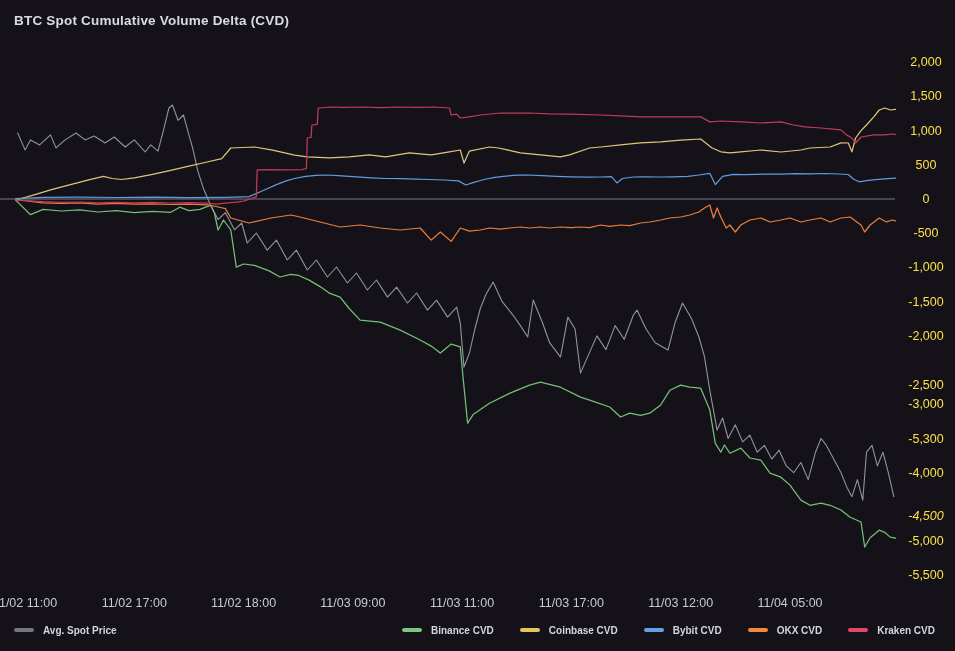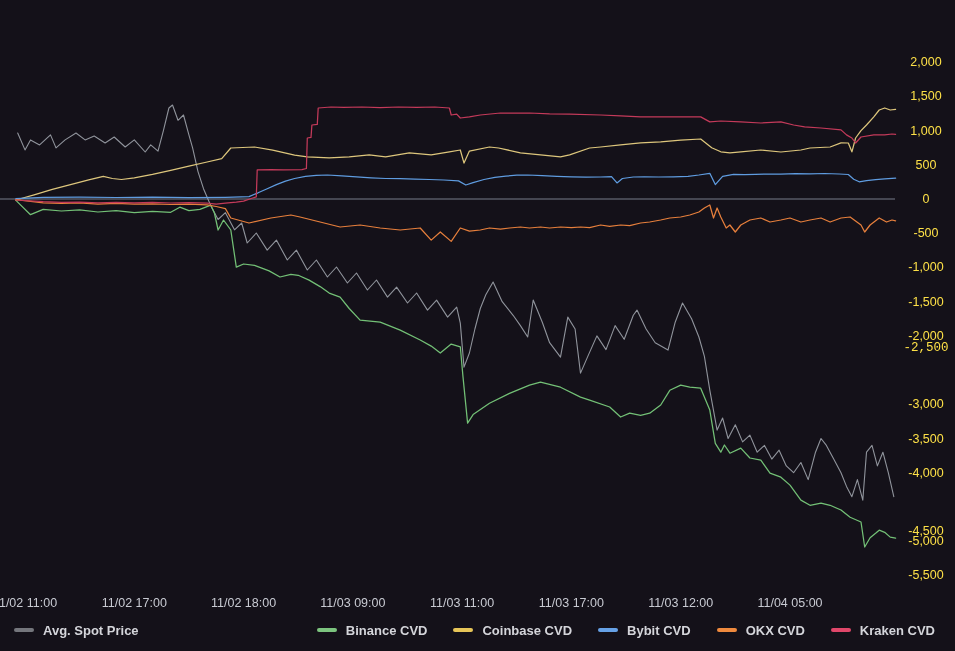--- a/index.html
+++ b/index.html
@@ -22,50 +22,51 @@
     font-size:12.5px;font-weight:500;color:#c8cad2;white-space:nowrap;
   }
   .legend{
     position:absolute;left:0;right:0;top:616px;height:28px;
     display:flex;justify-content:space-between;align-items:center;
     padding:0 20px 0 14px;
   }
   .legend-group{display:flex;align-items:center;gap:26px;}
   .legend-item{display:flex;align-items:center;gap:9px;cursor:pointer;}
   .swatch{width:20px;height:4.5px;border-radius:3px;flex:none;}
-  .legend-label{font-size:13px;font-weight:600;color:#d4d5da;white-space:nowrap;}
+  .legend-label{font-size:10px;font-weight:600;color:#d4d5da;white-space:nowrap;}
 </style>
 </head>
 <body>
 
 <div class="stage">
+  <div class="chart-title">BTC Spot Cumulative Volume Delta (CVD)</div>
   <svg class="plot" id="plot" width="955" height="651" viewBox="0 0 955 651">
       <line x1="0" x2="895" y1="199" y2="199" stroke="#565964" stroke-width="1.5"></line>
       <polyline points="17.7,133 25,149.9 30.5,139.9 39.6,144.9 50.5,134.9 56,147.9 65.1,139.9 76,133 85.1,139.9 94.2,136 105.1,143 114.2,137 125.2,147 134.3,139.9 145.2,152 150.7,144.9 158,151.1 163.4,130.6 168.9,108 172.5,105 178,120.3 183.5,115 188.9,134.9 192.6,147.9 198,171.6 203.5,188.7 210.8,205.8 218.1,219.5 225.4,212.7 234.5,229.8 241.7,223 247.2,243 256.3,233 267.2,250.1 276.4,240.1 287.3,260 296.4,250.1 307.3,270 316.4,260 327.4,277 336.5,267 347.4,283 356.5,273 367.4,290 376.5,280 387.5,297.1 396.6,287.1 407.5,303 416.6,293 427.5,310.1 436.6,300.1 447.6,317.1 456.7,307.1 460.3,323.1 464,367.1 469.4,353 474.9,329 480.3,308.5 485.8,294.8 493.1,282 502.2,301.7 513.1,315.3 520.4,325.6 527.7,337 533.2,300 542.3,322.2 549.6,342.7 560.5,357.1 567.8,317.1 575.1,329 580.5,373.1 587.8,356.4 596.9,335.9 606,349.6 615.1,325.6 624.2,339.3 633.3,315.3 637,310.1 646.1,329 655.2,342.7 668,350.1 675.2,322.2 682.5,303 691.6,318.8 698.9,337 704.4,356.4 709.8,390.1 717.1,430.1 722.6,418 728.1,438.5 735.3,424.8 742.6,441.9 749.9,435.1 757.2,452.2 764.5,445.4 771.8,459.1 779.1,450.2 786.3,465.9 793.6,472.7 800.9,462.5 808.2,479.6 815.5,452.2 821,438.5 826.4,445.4 833.7,459.1 841,472.7 846.5,486.4 851.9,496.7 857.4,479.6 862.8,500.1 866.5,452.2 872,445.4 877.4,465.9 882.9,452.2 888.3,472.7 893.8,496.7" fill="none" stroke="#90949c" stroke-width="1.1" stroke-linejoin="round" stroke-linecap="round"></polyline>
       <polyline points="15.9,200.4 30.5,214.7 43.2,209.3 61.4,211 79.6,209.9 97.9,212 116.1,210.6 134.3,212.7 152.5,211.3 170.7,212.3 179.8,207.2 188.9,210.6 199.9,209.3 210.8,205.2 214.4,213 218.1,230 223.5,220 230.8,230 236.3,267.1 243.6,264 254.5,265.4 261.8,268.1 269.1,270.9 280,277 290.9,274.3 298.2,275.3 309.1,280.1 320.1,286.6 329.2,293.1 340.1,297.2 349.2,308.5 360.1,320.1 380.2,322.2 400.2,330.1 420.2,340 431.2,346.1 440.3,353 451.2,344.1 460.3,346.8 463,376.9 467.6,423.1 473.1,414.6 489.5,403.3 509.5,393.4 529.5,385.1 540.5,382.1 560.5,387.2 580.5,397.1 589.6,400.2 609.7,407 620.6,417 629.7,413.2 640.6,415.3 649.7,413.2 660.7,405 669.8,390.3 680.7,385.1 689.8,387.2 700.7,388.2 709.8,410.1 715.3,443.3 720.8,452.2 724.4,445 729.9,453.2 740.8,448.1 749.9,458 760.8,460.1 770,473.1 780.9,477.2 790,485.1 800.9,500.1 810,505.3 821,503.2 830.1,505.3 841,510 850.1,517.2 861,522 864.7,547 870.1,537.8 875.6,533.3 879.2,530.2 884.7,532.3 890.2,537.1 895.6,538.1" fill="none" stroke="#73c076" stroke-width="1.25" stroke-linejoin="round" stroke-linecap="round"></polyline>
       <polyline points="15.9,200 34.1,194.9 52.3,189.4 70.5,184.6 88.7,179.8 103.3,176.4 112.4,178.5 121.5,179.5 134.3,177.8 152.5,174.4 170.7,170.3 188.9,166.2 207.1,162 221.7,158.6 230.8,148 254.5,147 272.7,150.1 294.6,155.2 307.3,156.9 329.2,157.9 349.2,156.9 369.2,154.9 385.6,156.9 409.3,152.8 431.2,154.9 449.4,151.8 460.3,150 464,163.1 469.4,151.1 489.5,147 498.6,148 520.4,152.8 540.5,154.9 560.5,156.9 569.6,154.9 589.6,148 600.6,147 620.6,144.9 640.6,142.9 660.7,141.9 680.7,140.1 700.7,139 711.7,147.7 720.8,151.8 729.9,152.8 740.8,151.8 760.8,150 780.9,152 800.9,150 810,148 830.1,147 841,142.9 848.3,143 851.9,151.8 855.6,138 861,130.6 866.5,125 873.8,116.9 879.2,110 884.7,108 890.2,110 895.6,109.3" fill="none" stroke="#ddc67c" stroke-width="1.25" stroke-linejoin="round" stroke-linecap="round"></polyline>
       <polyline points="15.9,198.7 43.2,197.3 79.6,197.1 116.1,197.5 152.5,197.1 188.9,197.6 225.4,197.3 249,196.6 258.1,192.8 267.2,188.7 276.4,184.6 285.5,181.2 294.6,178.5 305.5,176.4 316.4,175.4 327.4,175 341.9,175.9 356.5,176.8 371.1,177.8 385.6,178.5 400.2,178.6 414.8,179.2 429.4,179.5 443.9,180 458.5,180.9 465.8,185 473.1,182.6 484,179.5 494.9,177.4 505.8,176.1 516.8,175.2 527.7,175 542.3,175.6 556.8,176.3 571.4,176.8 586,177.2 600.6,177 611.5,176.6 617,182.9 622.4,178.5 633.3,177 644.3,176.8 658.8,177 673.4,176.8 688,176.4 698.9,175 709.8,173.3 715.3,184.6 722.6,176.4 733.5,174.4 744.5,174.7 755.4,174.4 766.3,174 780.9,174.2 795.5,173.7 810,173.8 824.6,173.5 839.2,174 848.3,174.5 853.7,179.2 859.2,181.8 866.5,180.7 875.6,179.7 884.7,178.8 895.6,178.1" fill="none" stroke="#5f9ce0" stroke-width="1.25" stroke-linejoin="round" stroke-linecap="round"></polyline>
       <polyline points="15.9,199.7 43.2,202.8 61.4,203.4 79.6,202.8 97.9,204.1 116.1,203.4 134.3,204.1 152.5,203.8 170.7,204.5 188.9,204.1 207.1,204.8 216.2,206.5 225.4,208.6 230.8,218 249,223 270.9,218 290.9,215 300,217 320.1,222 340.1,227 360.1,225 380.2,228 400.2,230 420.2,228 431.2,240.1 440.3,232 451.2,241.4 460.3,228 469.4,231.2 480.3,230 489.5,228 500.4,229.1 509.5,228 520.4,227 529.5,228 540.5,227 549.6,228 560.5,227 571.4,227.7 580.5,227 589.6,227.7 600.6,225 609.7,226.4 620.6,225 629.7,225.7 640.6,223 649.7,222 660.7,220 669.8,218 680.7,217 689.8,215 698.9,212 704.4,208 709.8,205 713.5,218 717.1,208 720.8,217 726.2,228 729.9,225 735.3,232 740.8,225 749.9,220 760.8,218 770,222 780.9,220 790,218 800.9,222 810,220 821,218 830.1,222 841,218 850.1,217 861,225 864.7,232 870.1,225 879.2,218 886.5,222 892,220 895.6,220.9" fill="none" stroke="#e67f3c" stroke-width="1.25" stroke-linejoin="round" stroke-linecap="round"></polyline>
       <polyline points="15.9,200 43.2,201.7 61.4,202.4 79.6,202.1 97.9,202.8 116.1,202.4 134.3,202.8 152.5,202.4 170.7,203 188.9,202.6 207.1,203.1 216.2,204.1 225.4,203.1 236.3,202.1 243.6,201.1 252.7,198 256.3,196.9 257.2,169.9 270.9,169.6 283.6,169.9 301.9,169.6 306.4,168.5 307.3,138 311,137.4 311.9,125 317.3,124.4 318.2,108 331,107 343.7,107.3 362,107 380.2,107.6 398.4,107 416.6,107.3 434.8,107 449.4,108 451.2,115 456.7,114.1 460.3,118 469.4,116.9 480.3,115 500.4,113 529.5,113 549.6,113.8 569.6,114.1 600.6,115 620.6,115.9 640.6,116.9 669.8,116.9 689.8,116.9 700.7,116.9 709.8,121.9 720.8,121 740.8,121.9 760.8,123 780.9,121.9 793.6,125 804.6,126.9 821,128 841,129.9 846.5,134.9 851.9,138 855.6,143 861,137 873.8,134.9 884.7,134.9 892,134 895.6,134.3" fill="none" stroke="#c43a5a" stroke-width="1.25" stroke-linejoin="round" stroke-linecap="round"></polyline>
     </svg>
   <div id="yticks">
       <div class="ytick" style="left: 926px; top: 62.1px;">2,000</div>
       <div class="ytick" style="left: 926px; top: 96.3px;">1,500</div>
       <div class="ytick" style="left: 926px; top: 130.6px;">1,000</div>
       <div class="ytick" style="left: 926px; top: 164.8px;">500</div>
       <div class="ytick" style="left: 926px; top: 199px;">0</div>
       <div class="ytick" style="left: 926px; top: 233.2px;">-500</div>
       <div class="ytick" style="left: 926px; top: 267.4px;">-1,000</div>
       <div class="ytick" style="left: 926px; top: 301.7px;">-1,500</div>
       <div class="ytick" style="left: 926px; top: 335.9px;">-2,000</div>
-      <div class="ytick" style="left: 926px; top: 348px; font-family: Liberation Mono, monospace;">-2,500</div>
+      <div class="ytick" style="left: 926px; top: 385px;">-2,500</div>
       <div class="ytick" style="left: 926px; top: 404.3px;">-3,000</div>
-      <div class="ytick" style="left: 926px; top: 438.5px;">-3,500</div>
+      <div class="ytick" style="left: 926px; top: 438.5px;">-5,300</div>
       <div class="ytick" style="left: 926px; top: 472.7px;">-4,000</div>
-      <div class="ytick" style="left: 926px; top: 531px;">-4,500</div>
+      <div class="ytick" style="left: 926px; top: 516px; font-style: italic;">-4,500</div>
       <div class="ytick" style="left: 926px; top: 541.2px;">-5,000</div>
       <div class="ytick" style="left: 926px; top: 575.4px;">-5,500</div>
     </div>
   <div id="xticks">
       <div class="xtick" style="left: 25px; top: 603px;">11/02 11:00</div>
       <div class="xtick" style="left: 134.3px; top: 603px;">11/02 17:00</div>
       <div class="xtick" style="left: 243.6px; top: 603px;">11/02 18:00</div>
       <div class="xtick" style="left: 352.9px; top: 603px;">11/03 09:00</div>
       <div class="xtick" style="left: 462.1px; top: 603px;">11/03 11:00</div>
       <div class="xtick" style="left: 571.4px; top: 603px;">11/03 17:00</div>

